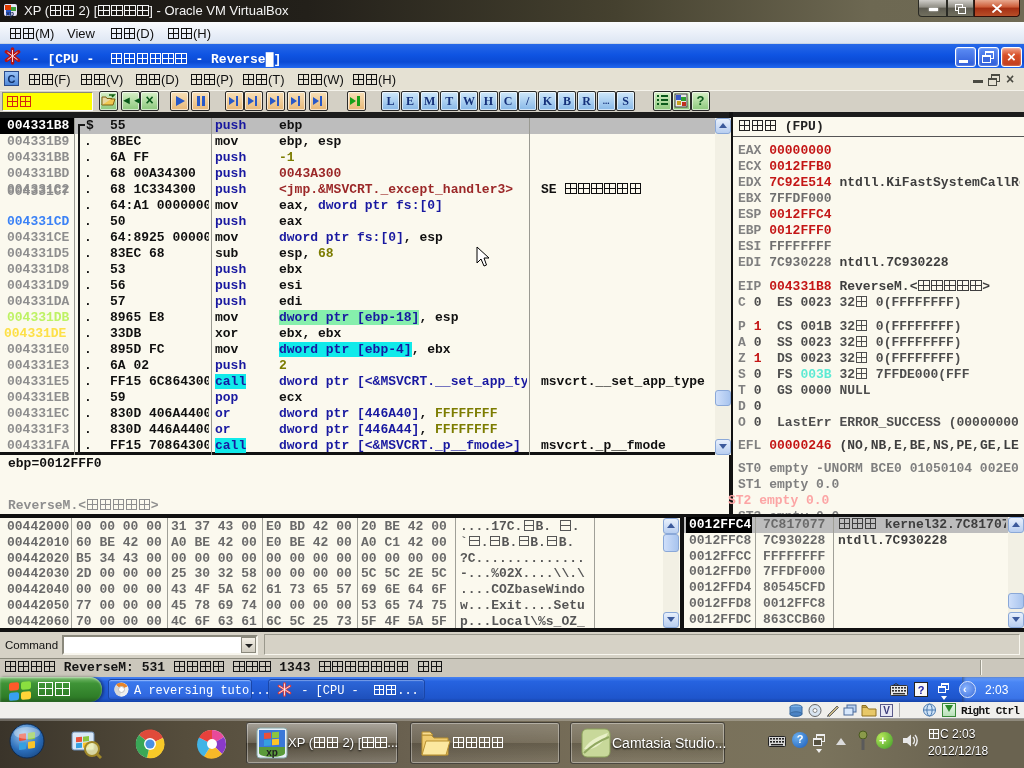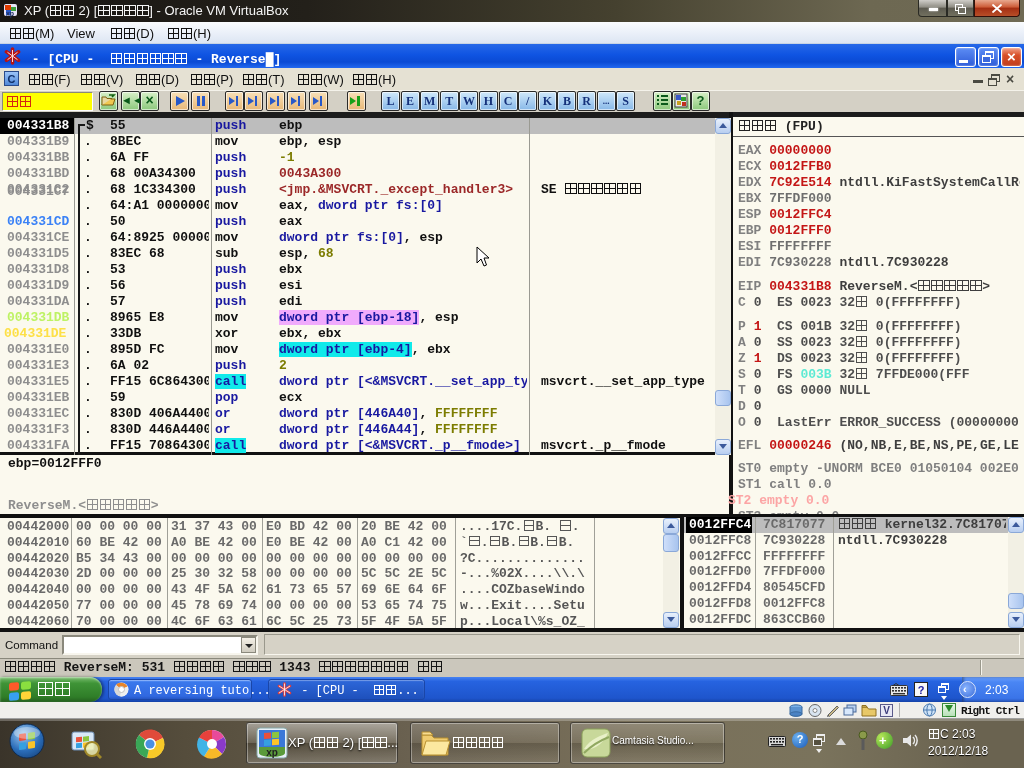--- a/index.html
+++ b/index.html
@@ -229,21 +229,21 @@
 <div class="abs mono" style="left:279px;top:278px;width:248px;overflow:hidden"><span style="color:#101010;">esi</span></div>
 <div class="abs mono" style="left:7px;top:294px;color:#8e8e8e">004331DA</div>
 <div class="abs mono" style="left:84px;top:294px;color:#101010">.</div>
 <div class="abs mono" style="left:110px;top:294px;width:99px;overflow:hidden;color:#101010">57</div>
 <div class="abs mono" style="left:215px;top:294px"><span style="color:#1818a0;">push</span></div>
 <div class="abs mono" style="left:279px;top:294px;width:248px;overflow:hidden"><span style="color:#101010;">edi</span></div>
 <div class="abs mono" style="left:7px;top:310px;color:#bef264">004331DB</div>
 <div class="abs mono" style="left:84px;top:310px;color:#101010">.</div>
 <div class="abs mono" style="left:110px;top:310px;width:99px;overflow:hidden;color:#101010">8965 E8</div>
 <div class="abs mono" style="left:215px;top:310px"><span style="color:#101010;">mov</span></div>
-<div class="abs mono" style="left:279px;top:310px;width:248px;overflow:hidden"><span style="color:#1818a0;background:#f0abfc;">dword ptr [ebp-18]</span><span style="color:#101010;">, esp</span></div>
+<div class="abs mono" style="left:279px;top:310px;width:248px;overflow:hidden"><span style="color:#1818a0;background:#86efac;">dword ptr [ebp-18]</span><span style="color:#101010;">, esp</span></div>
 <div class="abs mono" style="left:4px;top:326px;color:#fde047">004331DE</div>
 <div class="abs mono" style="left:84px;top:326px;color:#101010">.</div>
 <div class="abs mono" style="left:110px;top:326px;width:99px;overflow:hidden;color:#101010">33DB</div>
 <div class="abs mono" style="left:215px;top:326px"><span style="color:#101010;">xor</span></div>
 <div class="abs mono" style="left:279px;top:326px;width:248px;overflow:hidden"><span style="color:#101010;">ebx, ebx</span></div>
 <div class="abs mono" style="left:7px;top:342px;color:#8e8e8e">004331E0</div>
 <div class="abs mono" style="left:84px;top:342px;color:#101010">.</div>
 <div class="abs mono" style="left:110px;top:342px;width:99px;overflow:hidden;color:#101010">895D FC</div>
 <div class="abs mono" style="left:215px;top:342px"><span style="color:#101010;">mov</span></div>
 <div class="abs mono" style="left:279px;top:342px;width:248px;overflow:hidden"><span style="color:#1818a0;background:#10eaea;">dword ptr [ebp-4]</span><span style="color:#101010;">, ebx</span></div>
@@ -307,21 +307,21 @@
 <div class="abs mono" style="left:738px;top:295px;width:282px;overflow:hidden"><span style="color:#808080">C</span> <span style="color:#4e4e4e">0</span>  <span style="color:#4e4e4e">ES 0023 32<i class="hz"></i> 0(FFFFFFFF)</span></div>
 <div class="abs mono" style="left:738px;top:319px;width:282px;overflow:hidden"><span style="color:#808080">P</span> <span style="color:#c41616">1</span>  <span style="color:#4e4e4e">CS 001B 32<i class="hz"></i> 0(FFFFFFFF)</span></div>
 <div class="abs mono" style="left:738px;top:335px;width:282px;overflow:hidden"><span style="color:#808080">A</span> <span style="color:#4e4e4e">0</span>  <span style="color:#4e4e4e">SS 0023 32<i class="hz"></i> 0(FFFFFFFF)</span></div>
 <div class="abs mono" style="left:738px;top:351px;width:282px;overflow:hidden"><span style="color:#808080">Z</span> <span style="color:#c41616">1</span>  <span style="color:#4e4e4e">DS 0023 32<i class="hz"></i> 0(FFFFFFFF)</span></div>
 <div class="abs mono" style="left:738px;top:367px;width:282px;overflow:hidden"><span style="color:#808080">S</span> <span style="color:#4e4e4e">0</span>  <span style="color:#4e4e4e">FS <span style="color:#5eead4">003B</span> 32<i class="hz"></i> 7FFDE000(FFF</span></div>
 <div class="abs mono" style="left:738px;top:383px;width:282px;overflow:hidden"><span style="color:#808080">T</span> <span style="color:#4e4e4e">0</span>  <span style="color:#4e4e4e">GS 0000 NULL</span></div>
 <div class="abs mono" style="left:738px;top:399px;width:282px;overflow:hidden"><span style="color:#808080">D</span> <span style="color:#4e4e4e">0</span>  <span style="color:#4e4e4e"></span></div>
 <div class="abs mono" style="left:738px;top:415px;width:282px;overflow:hidden"><span style="color:#808080">O</span> <span style="color:#4e4e4e">0</span>  <span style="color:#4e4e4e">LastErr ERROR_SUCCESS (00000000</span></div>
 <div class="abs mono" style="left:738px;top:438px;width:282px;overflow:hidden"><span style="color:#808080">EFL</span> <span style="color:#c41616">00000246</span> <span style="color:#3e3e3e">(NO,NB,E,BE,NS,PE,GE,LE</span></div>
 <div class="abs mono" style="left:738px;top:461px;width:282px;height:53px;overflow:hidden;color:#808080">ST0 empty -UNORM BCE0 01050104 002E0</div>
-<div class="abs mono" style="left:738px;top:477px;width:282px;height:37px;overflow:hidden;color:#808080">ST1 call 0.0</div>
+<div class="abs mono" style="left:738px;top:477px;width:282px;height:37px;overflow:hidden;color:#808080">ST1 empty 0.0</div>
 <div class="abs mono" style="left:728px;top:493px;width:282px;height:21px;overflow:hidden;color:#fca5a5">ST2 empty 0.0</div>
 <div class="abs mono" style="left:738px;top:509px;width:282px;height:5px;overflow:hidden;color:#808080">ST3 empty 0.0</div>
 <div class="abs mono" style="left:8px;top:456px;color:#101010">ebp=0012FFF0</div>
 <div class="abs mono" style="left:8px;top:498px;color:#8e8e8e">ReverseM.&lt;<i class="hz"></i><i class="hz"></i><i class="hz"></i><i class="hz"></i><i class="hz"></i>&gt;</div>
 <div class="abs mono" style="left:7px;top:519px;color:#6a6a6a">00442000</div>
 <div class="abs mono" style="left:76px;top:519px;color:#6a6a6a">00 00 00 00</div>
 <div class="abs mono" style="left:171px;top:519px;color:#6a6a6a">31 37 43 00</div>
 <div class="abs mono" style="left:266px;top:519px;color:#6a6a6a">E0 BD 42 00</div>
 <div class="abs mono" style="left:361px;top:519px;color:#6a6a6a">20 BE 42 00</div>
 <div class="abs mono" style="left:460px;top:519px;color:#565656;width:134px;overflow:hidden">....17C.<i class="hzs"></i>B. <i class="hzs"></i>.</div>
@@ -567,21 +567,21 @@
     <path d="M2 8 L2 5 L10 5 L13 8Z" fill="#f8dc90" stroke="#b89030"></path>
     <path d="M2 28 L6 14 L30 14 L26 28 Z" fill="#fce8a0" stroke="#b89030"></path>
   </svg>
 <div class="abs" style="left:452px;top:735px;color:#fff;font-size:13px;text-shadow:0 1px 2px #000;white-space:pre"><i class="hz"></i><i class="hz"></i><i class="hz"></i><i class="hz"></i></div>
 <div class="abs" style="left:570px;top:722px;width:155px;height:42px;background:linear-gradient(rgba(255,255,255,0.18),rgba(255,255,255,0.05) 49%,rgba(0,0,0,0.12) 50%,rgba(255,255,255,0.08));border:1px solid rgba(20,20,20,0.55);border-radius:3px;box-shadow:inset 0 0 0 1px rgba(255,255,255,0.35);"></div>
 <svg class="abs" style="left:580px;top:727px" width="32" height="32">
     <rect x="2" y="2" width="28" height="28" rx="5" fill="#c8d89a" stroke="#8aa05a"></rect>
     <path d="M4 22 C10 12 22 8 28 6 C24 16 14 24 4 22Z" fill="#e8f0c8"></path>
     <path d="M4 26 C12 18 24 12 29 10" stroke="#90a860" stroke-width="2" fill="none"></path>
   </svg>
-<div class="abs" style="left:612px;top:735px;color:#fff;font-size:10px;text-shadow:0 1px 2px #000;white-space:pre">Camtasia Studio...</div>
+<div class="abs" style="left:612px;top:735px;color:#fff;font-size:14px;text-shadow:0 1px 2px #000;white-space:pre">Camtasia Studio...</div>
 <svg class="abs" style="left:768px;top:734px" width="18" height="13">
     <rect x="0.5" y="2.5" width="17" height="10" rx="1" fill="#d8d8d8" stroke="#222"></rect>
     <g fill="#222">
       <rect x="2" y="4" width="2" height="1.6"></rect>
       <rect x="5" y="4" width="2" height="1.6"></rect>
       <rect x="8" y="4" width="2" height="1.6"></rect>
       <rect x="11" y="4" width="2" height="1.6"></rect>
       <rect x="14" y="4" width="2" height="1.6"></rect>
       <rect x="2" y="7" width="2" height="1.6"></rect>
       <rect x="5" y="7" width="2" height="1.6"></rect>

